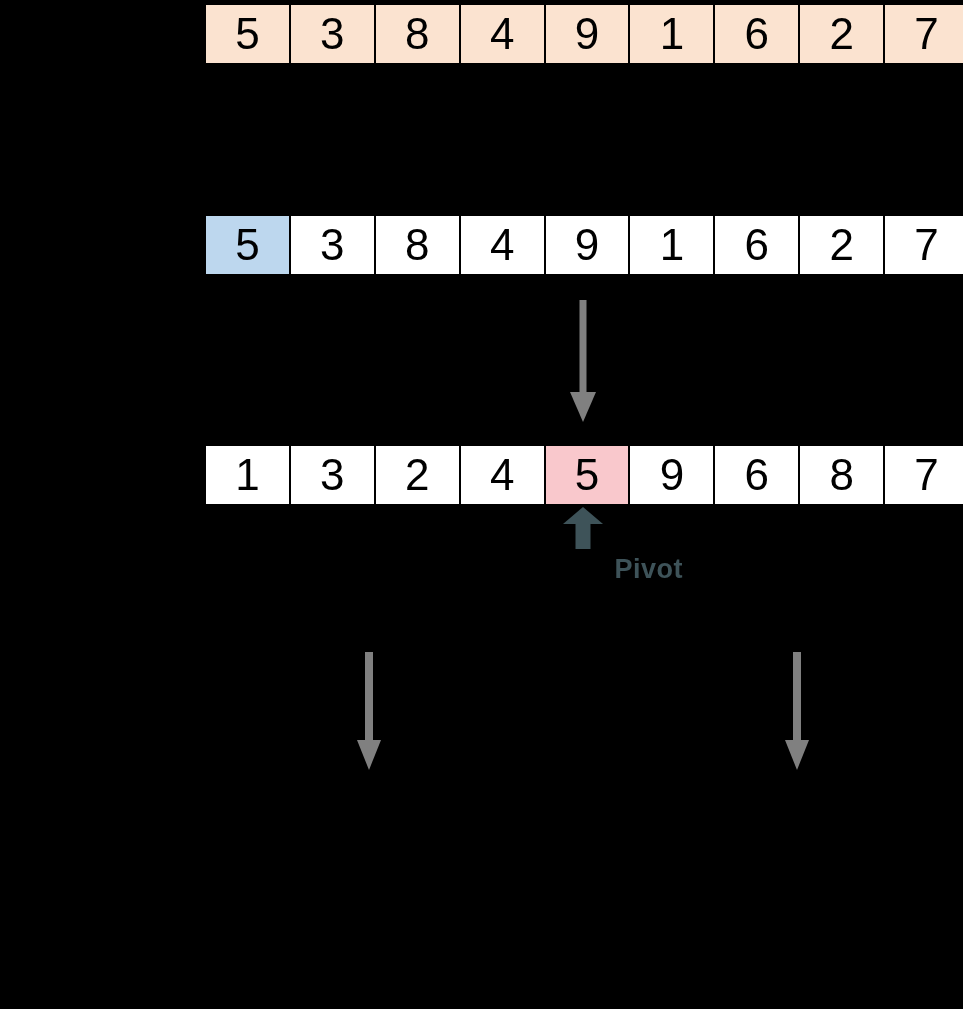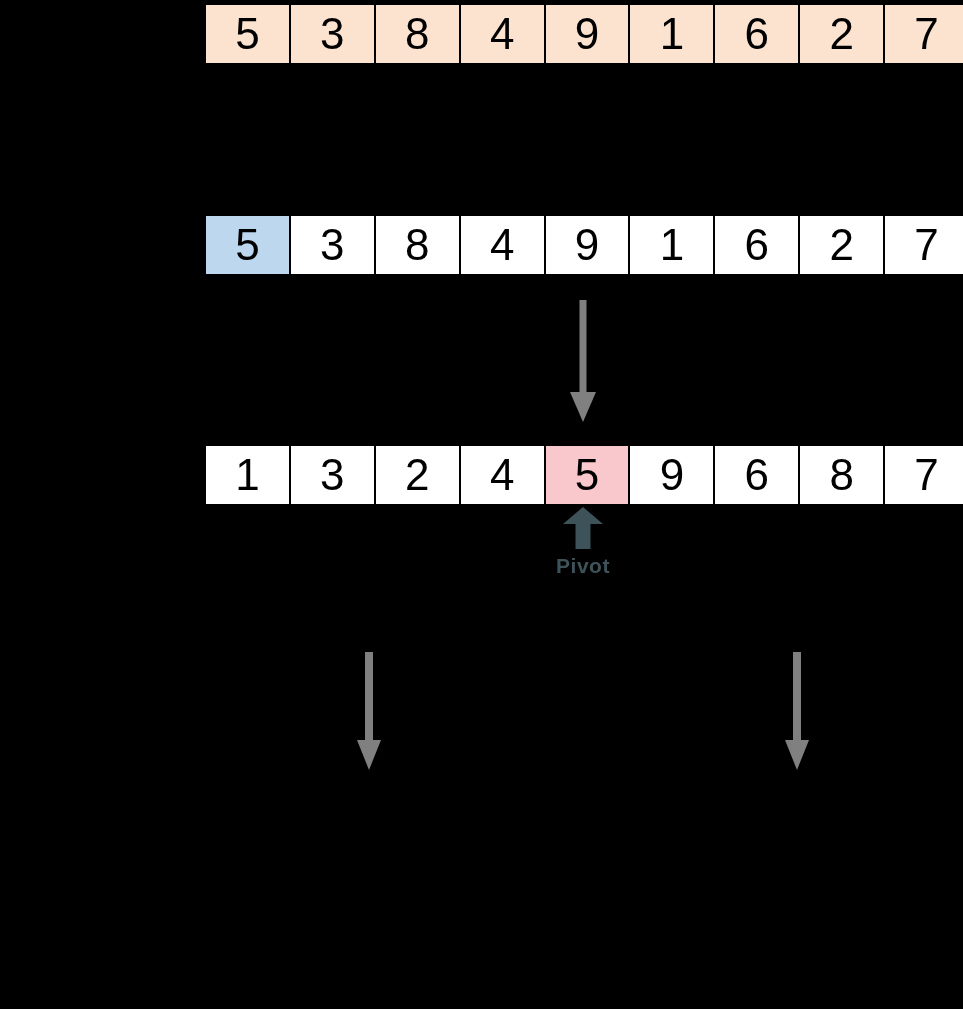--- a/index.html
+++ b/index.html
@@ -34,22 +34,22 @@
   #row-select{top:214px;}
   #row-partitioned{top:444px;}
   .arrow{position:absolute;}
   #arrow-mid{left:570px;top:300px;}
   #arrow-left{left:357px;top:652px;}
   #arrow-right{left:785px;top:652px;}
   #arrow-pivot{left:563px;top:507px;}
   .pivot-label{
     position:absolute;
     left:483px;top:554px;width:200px;
-    text-align:center;
-    font-size:21px;
+    text-align:right;
+    font-size:27px;
     font-weight:bold;
     letter-spacing:0.5px;
   }
 </style>
 </head>
 <body>
 
 <div class="stage">
 
   <div class="array-row" id="row-initial">

